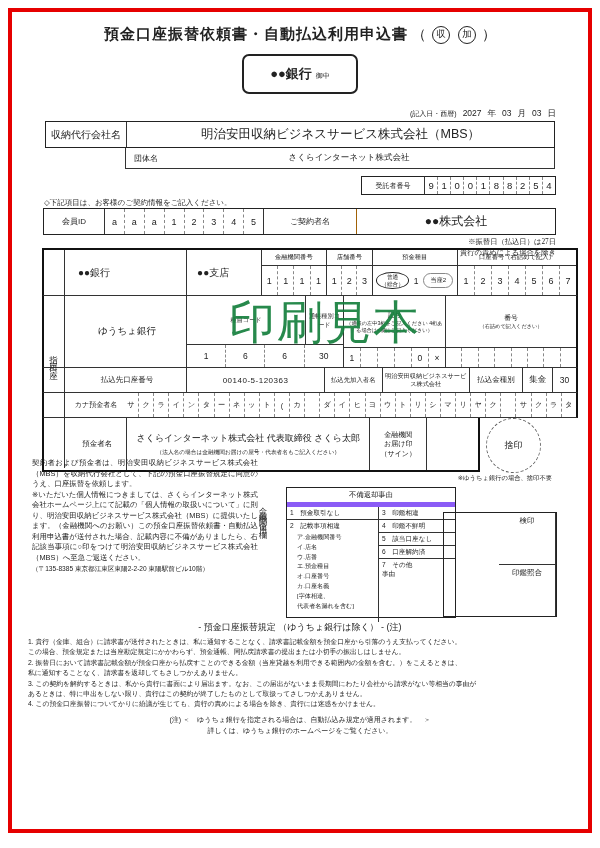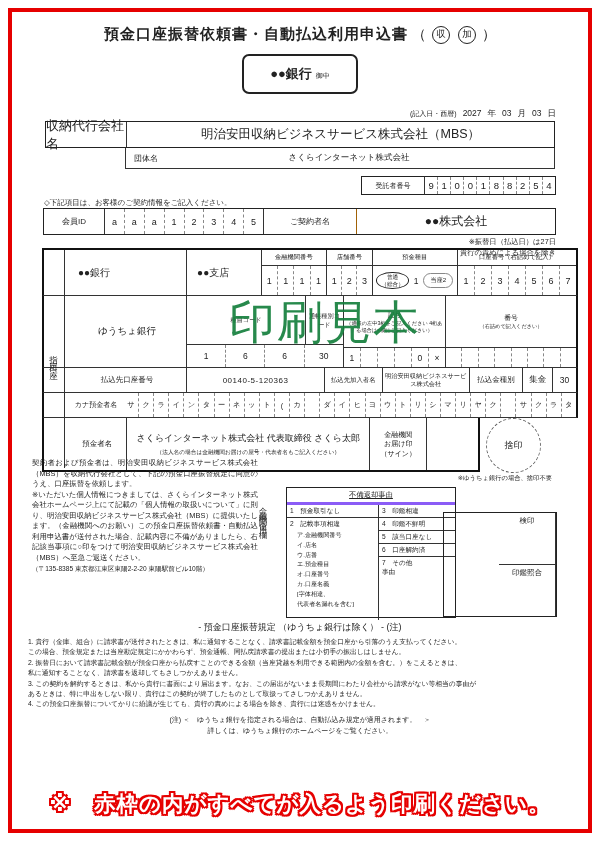--- a/index.html
+++ b/index.html
@@ -19,41 +19,41 @@
             border-radius:7px;display:flex;align-items:center;justify-content:center;gap:4px;}
   #bank-box .bname{font-size:13px;font-weight:bold;}
   #bank-box .honor{font-size:7px;margin-top:4px;}
   
   #date-line{top:108px;right:44px;font-size:8.5px;display:flex;gap:6px;align-items:baseline;}
   #date-line .lbl{font-size:7px;}
   
   #agency{left:45px;top:121px;width:510px;}
   #agency .r1{display:flex;height:27px;border:1.6px solid #222;box-sizing:border-box;}
   #agency .r1 .lab{width:80px;border-right:1px solid #333;display:flex;align-items:center;justify-content:center;
-                   font-size:13px;}
+                   font-size:10px;}
   #agency .r1 .val{flex:1;display:flex;align-items:center;justify-content:center;font-size:12.5px;}
   #agency .r2{margin-left:80px;height:21px;border:1px solid #333;border-top:none;box-sizing:border-box;
               display:flex;align-items:center;}
   #agency .r2 .lab{font-size:8px;padding-left:8px;width:120px;}
   #agency .r2 .val{flex:1;text-align:center;font-size:8.5px;padding-right:110px;}
   
   #trustee{top:176px;right:44px;display:flex;height:19px;}
   #trustee .lab{border:1.4px solid #222;border-right:1px solid #333;box-sizing:border-box;display:flex;
                 align-items:center;justify-content:center;font-size:7px;width:64px;}
   #trustee .cells{display:flex;width:131px;border:1.4px solid #222;border-left:none;box-sizing:border-box;font-size:9.5px;}
   
   #fill-note{left:44px;top:198px;font-size:7.5px;}
   
   #member{left:43px;top:208px;width:513px;height:27px;border:1.8px solid #222;box-sizing:border-box;display:flex;}
   #member .lab1{width:60px;border-right:1px solid #333;display:flex;align-items:center;justify-content:center;font-size:8px;}
   #member .cells{width:158px;display:flex;font-size:9px;border-right:1px solid #333;}
   #member .lab2{width:92px;border-right:1px solid #a16207;display:flex;align-items:center;justify-content:center;font-size:8px;}
   #member .val{flex:1;display:flex;align-items:center;justify-content:center;font-size:12px;}
   
-  #transfer-note{top:237px;right:44px;font-size:7.3px;text-align:right;line-height:1.45;}
+  #transfer-note{top:237px;right:44px;font-size:7.3px;text-align:right;line-height:1.45;font-family:Liberation Serif, serif;}
   
   #acct{left:42px;top:248px;width:536px;}
   #acct .mrow{position:relative;display:flex;box-sizing:border-box;border-left:2px solid #111;border-right:2px solid #111;
               border-bottom:1px solid #333;padding-left:24px;width:536px;}
   #acct .mrow.first{border-top:2px solid #111;}
   #acct .mrow.last{border-bottom:2px solid #111;width:438px;}
   #side-label{left:44px;top:250px;width:20px;height:218px;border-right:1px solid #333;display:flex;
               align-items:center;justify-content:center;writing-mode:vertical-rl;text-orientation:upright;
               font-size:8.5px;letter-spacing:5px;}
   .c{box-sizing:border-box;border-left:1px solid #333;display:flex;align-items:center;}
@@ -96,22 +96,22 @@
   
   #watermark{left:229px;top:292px;font-size:46px;color:#15803d;letter-spacing:2px;opacity:.92;font-weight:500;}
   
   #contract{left:32px;top:458px;width:226px;font-size:7.4px;line-height:10.5px;text-align:justify;}
   #contract .addr{margin-top:1px;font-size:6.6px;}
   
   #fiu{left:256px;top:500px;writing-mode:vertical-rl;text-orientation:upright;font-size:8px;letter-spacing:4px;height:120px;}
   
   #defects{left:286px;top:487px;width:170px;height:131px;border:1.4px solid #222;box-sizing:border-box;
            font-size:6.6px;}
-  #defects .ttl{height:14px;border-bottom:3px solid #8b5cf6;display:flex;align-items:center;justify-content:center;
-                font-size:7.3px;text-decoration:underline;}
+  #defects .ttl{height:14px;border-bottom:5px solid #8b5cf6;display:flex;align-items:center;justify-content:center;
+                font-size:7.3px;}
   #defects .body{display:flex;height:115px;}
   #defects .colL{width:92px;border-right:1px solid #333;box-sizing:border-box;}
   #defects .colR{flex:1;}
   #defects .row{padding:2px 3px 1px 3px;border-bottom:1px solid #333;}
   #defects .row.nb{border-bottom:none;}
   #defects .sub{padding:0 3px 0 10px;font-size:6.1px;line-height:9.8px;}
   #defects .sub .cell{display:block;border:none;text-align:left;}
   #defects .i7{white-space:pre-line;line-height:1.3;}
   
   #stamps{left:443px;top:512px;width:114px;height:105px;border:1.2px solid #222;box-sizing:border-box;display:flex;justify-content:flex-end;}
@@ -423,14 +423,13 @@
     <div class="ln">この場合、預金規定または当座勘定規定にかかわらず、預金通帳、同払戻請求書の提出または小切手の振出しはしません。</div>
     <div class="ln">2. 振替日において請求書記載金額が預金口座から払戻すことのできる金額（当座貸越を利用できる範囲内の金額を含む。）をこえるときは、</div>
     <div class="ln">私に通知することなく、請求書を返却してもさしつかえありません。</div>
     <div class="ln">3. この契約を解約するときは、私から貴行に書面により届出ます。なお、この届出がないまま長期間にわたり会社から請求がない等相当の事由が</div>
     <div class="ln">あるときは、特に申出をしない限り、貴行はこの契約が終了したものとして取扱ってさしつかえありません。</div>
     <div class="ln">4. この預金口座振替についてかりに紛議が生じても、貴行の責めによる場合を除き、貴行には迷惑をかけません。</div>
     <div class="nt">(注) ＜　ゆうちょ銀行を指定される場合は、自動払込み規定が適用されます。　＞</div>
     <div class="nt2">詳しくは、ゆうちょ銀行のホームページをご覧ください。</div>
   </div>
 
-  <div id="banner" class="abs">※　赤枠の内がすべてが入るよう印刷ください。</div>
 </div>
 
 </body></html>

